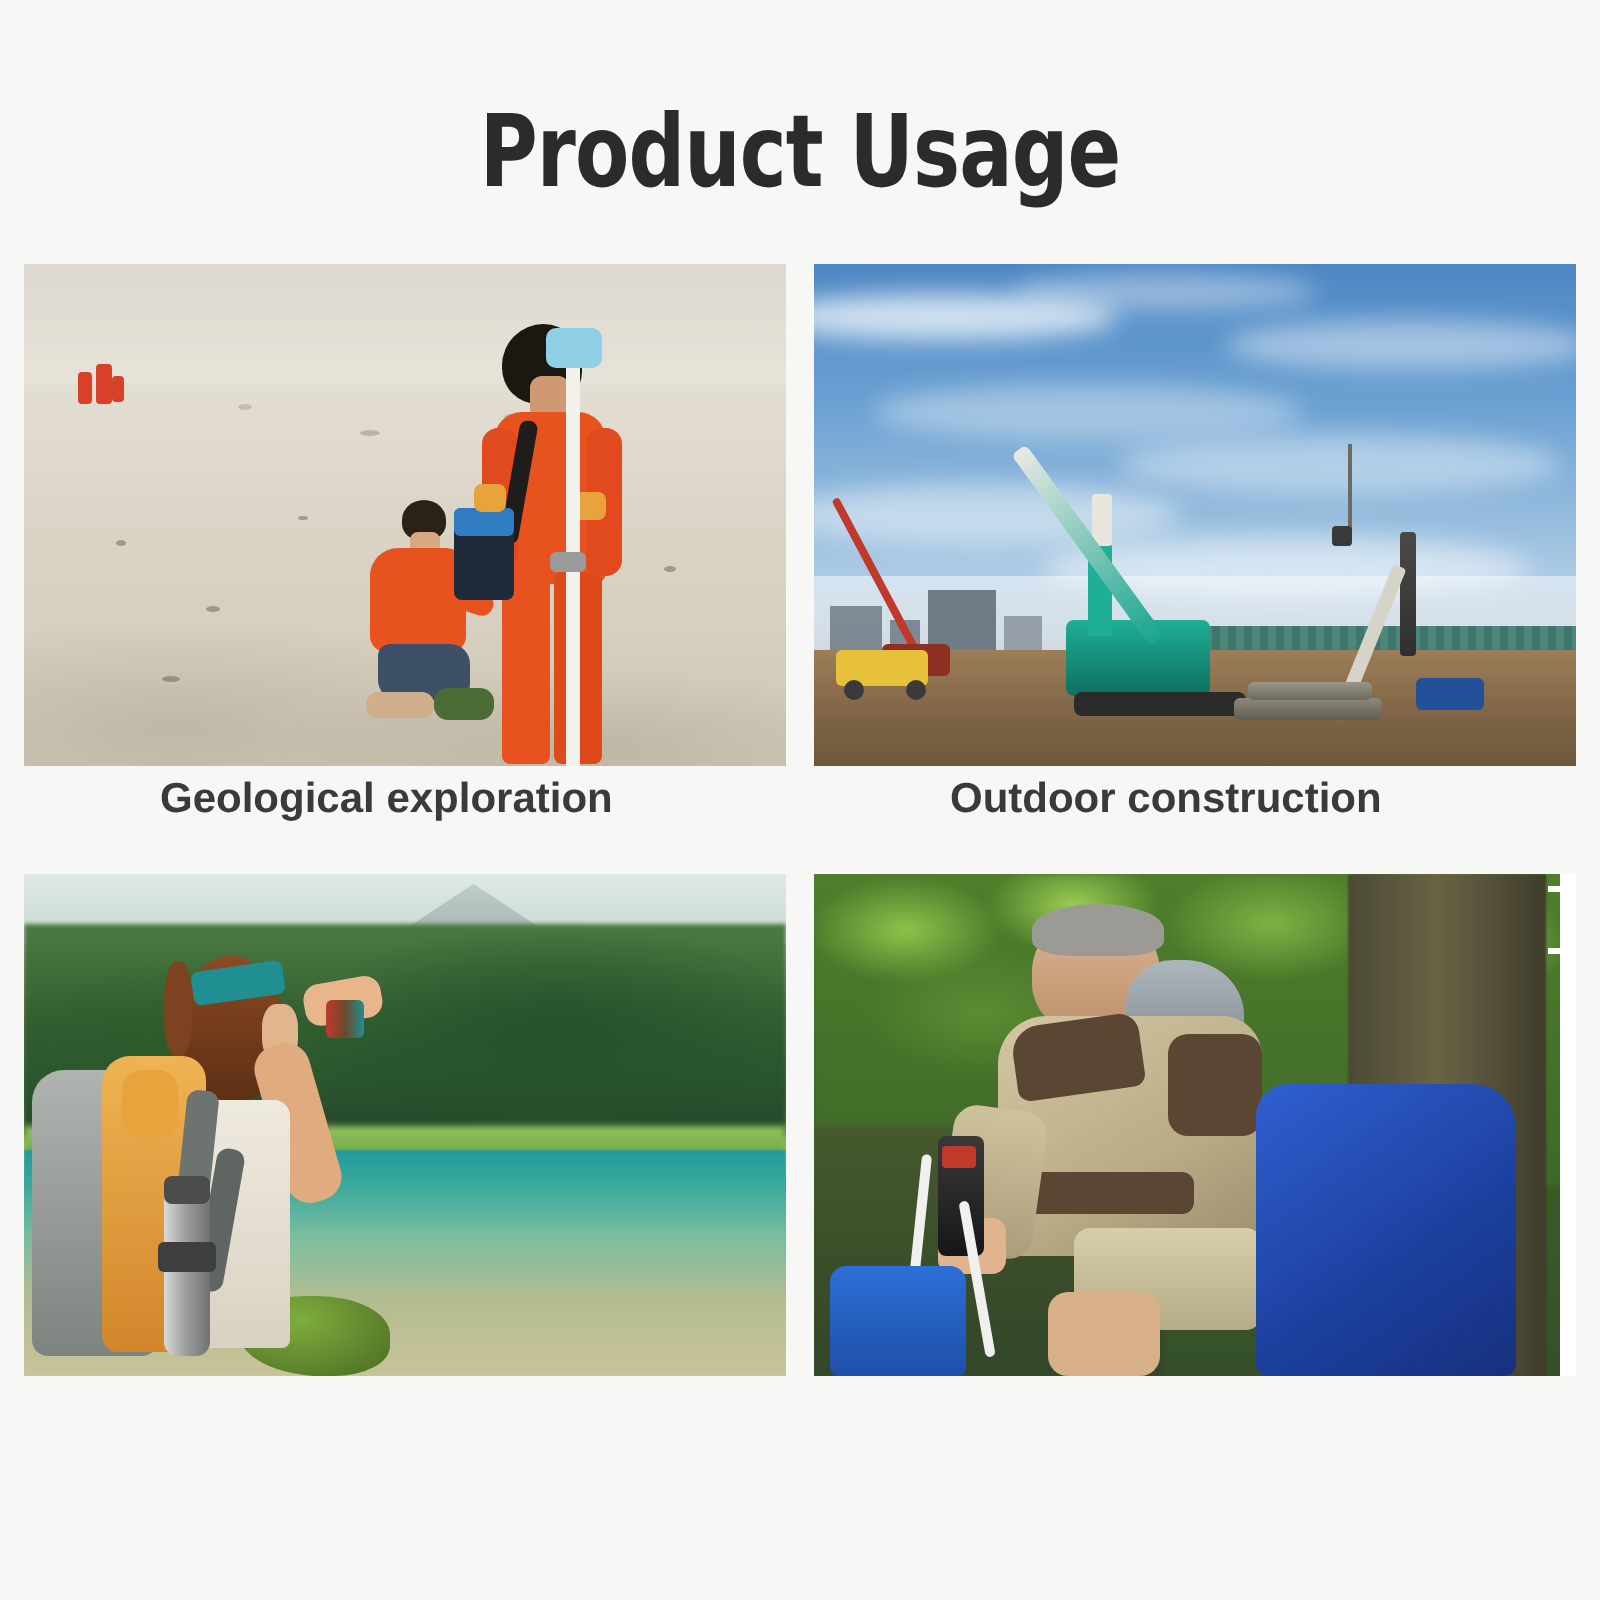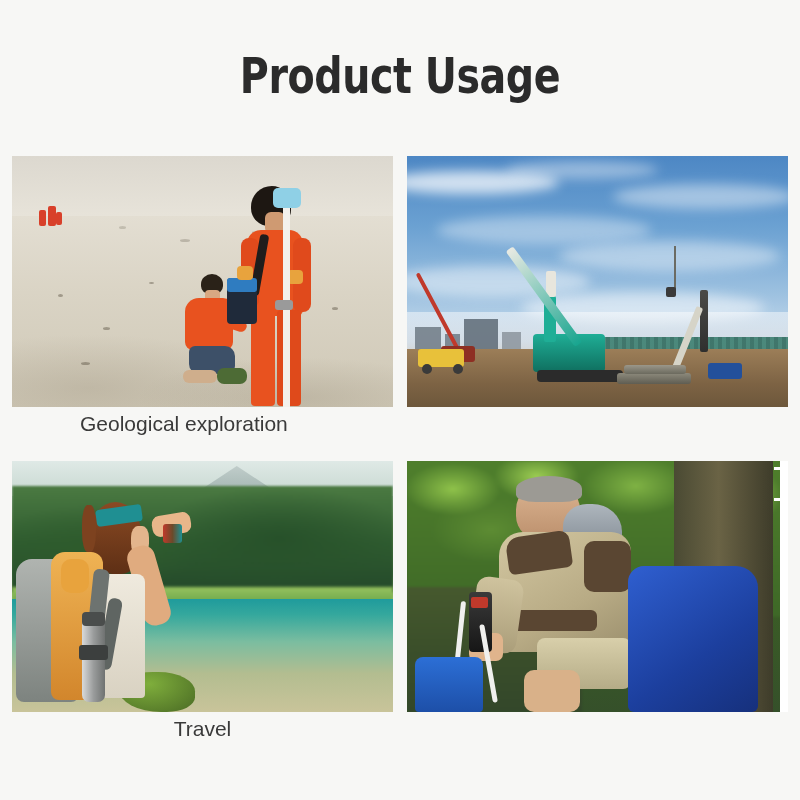--- a/index.html
+++ b/index.html
@@ -22,27 +22,28 @@
     letter-spacing:-0.5px;
     color:#2b2b2b;
     font-family:"DejaVu Sans Condensed","Liberation Sans",sans-serif;
     transform:scaleX(0.88);
     transform-origin:center center;
   }
 
   
   #grid {
     position:absolute;
-    top:156px; left:12px;
+    top:132px; left:12px;
     width:776px; height:620px;
     display:grid;
     grid-template-columns:381px 381px;
     grid-template-rows:285px 285px;
     column-gap:14px;
     row-gap:20px;
+    font-weight:bold;
   }
   .cell { position:relative; width:381px; height:285px; }
 
   .photo {
     position:relative;
     width:381px; height:251px;
     overflow:hidden;
     background:#ddd;
   }
   .caption {
@@ -290,20 +291,21 @@
       <div class="machine" style="left:70%;bottom:46%;width:2px;height:46px;background:#6b6b63;"></div>
       <div class="machine" style="left:68%;bottom:44%;width:10px;height:10px;background:#3a3a3a;border-radius:2px;"></div>
 
       <div class="machine" style="left:77%;bottom:22%;width:8px;height:62px;background:linear-gradient(#4a4a48,#2f2f2e);border-radius:2px;"></div>
       <div class="boom" style="left:68%;bottom:10%;width:7px;height:82px;background:#d6d4c8;transform:rotate(22deg);border-radius:2px;"></div>
 
       <div class="machine" style="left:55%;bottom:9%;width:74px;height:11px;background:linear-gradient(#8d8a7c,#5f5d52);border-radius:3px;"></div>
       <div class="machine" style="left:57%;bottom:13%;width:62px;height:9px;background:linear-gradient(#9b978a,#6b6a5e);border-radius:3px;"></div>
       <div class="machine" style="left:79%;bottom:11%;width:34px;height:16px;background:#23509b;border-radius:3px;"></div>
     </div>
+    <div class="caption cap-left">Outdoor construction</div>
   </div>
 
   <div class="cell">
     <div class="photo p3">
       <div class="sky"></div>
       <div class="mountain"></div>
       <div class="forest"></div>
       <div class="bank"></div>
       <div class="water"></div>
       <div class="mossrock"></div>
@@ -330,21 +332,20 @@
         <span class="seg" style="left:28%;top:36%;width:16%;height:14%;background:#e8a33d;border-radius:10px;"></span>
 
         <span class="seg" style="left:44%;top:40%;width:9%;height:40%;background:#6d7370;border-radius:6px;transform:rotate(6deg);"></span>
         <span class="seg" style="left:52%;top:52%;width:8%;height:30%;background:#5f6562;border-radius:6px;transform:rotate(10deg);"></span>
 
         <span class="seg" style="left:40%;top:58%;width:13%;height:38%;background:linear-gradient(90deg,#d9dada,#9a9c9c 50%,#6f7271);border-radius:7px;"></span>
         <span class="seg" style="left:40%;top:58%;width:13%;height:6%;background:#4a4d4c;border-radius:4px;"></span>
         <span class="seg" style="left:38%;top:72%;width:17%;height:6%;background:#3c3f3e;border-radius:3px;"></span>
       </div>
     </div>
-    <div class="caption cap-center">Travel</div>
   </div>
 
   <div class="cell">
     <div class="photo p4">
       <div class="leaves"></div>
       <div class="stream"></div>
       <div class="trunk"></div>
 
       <div class="man">
 

